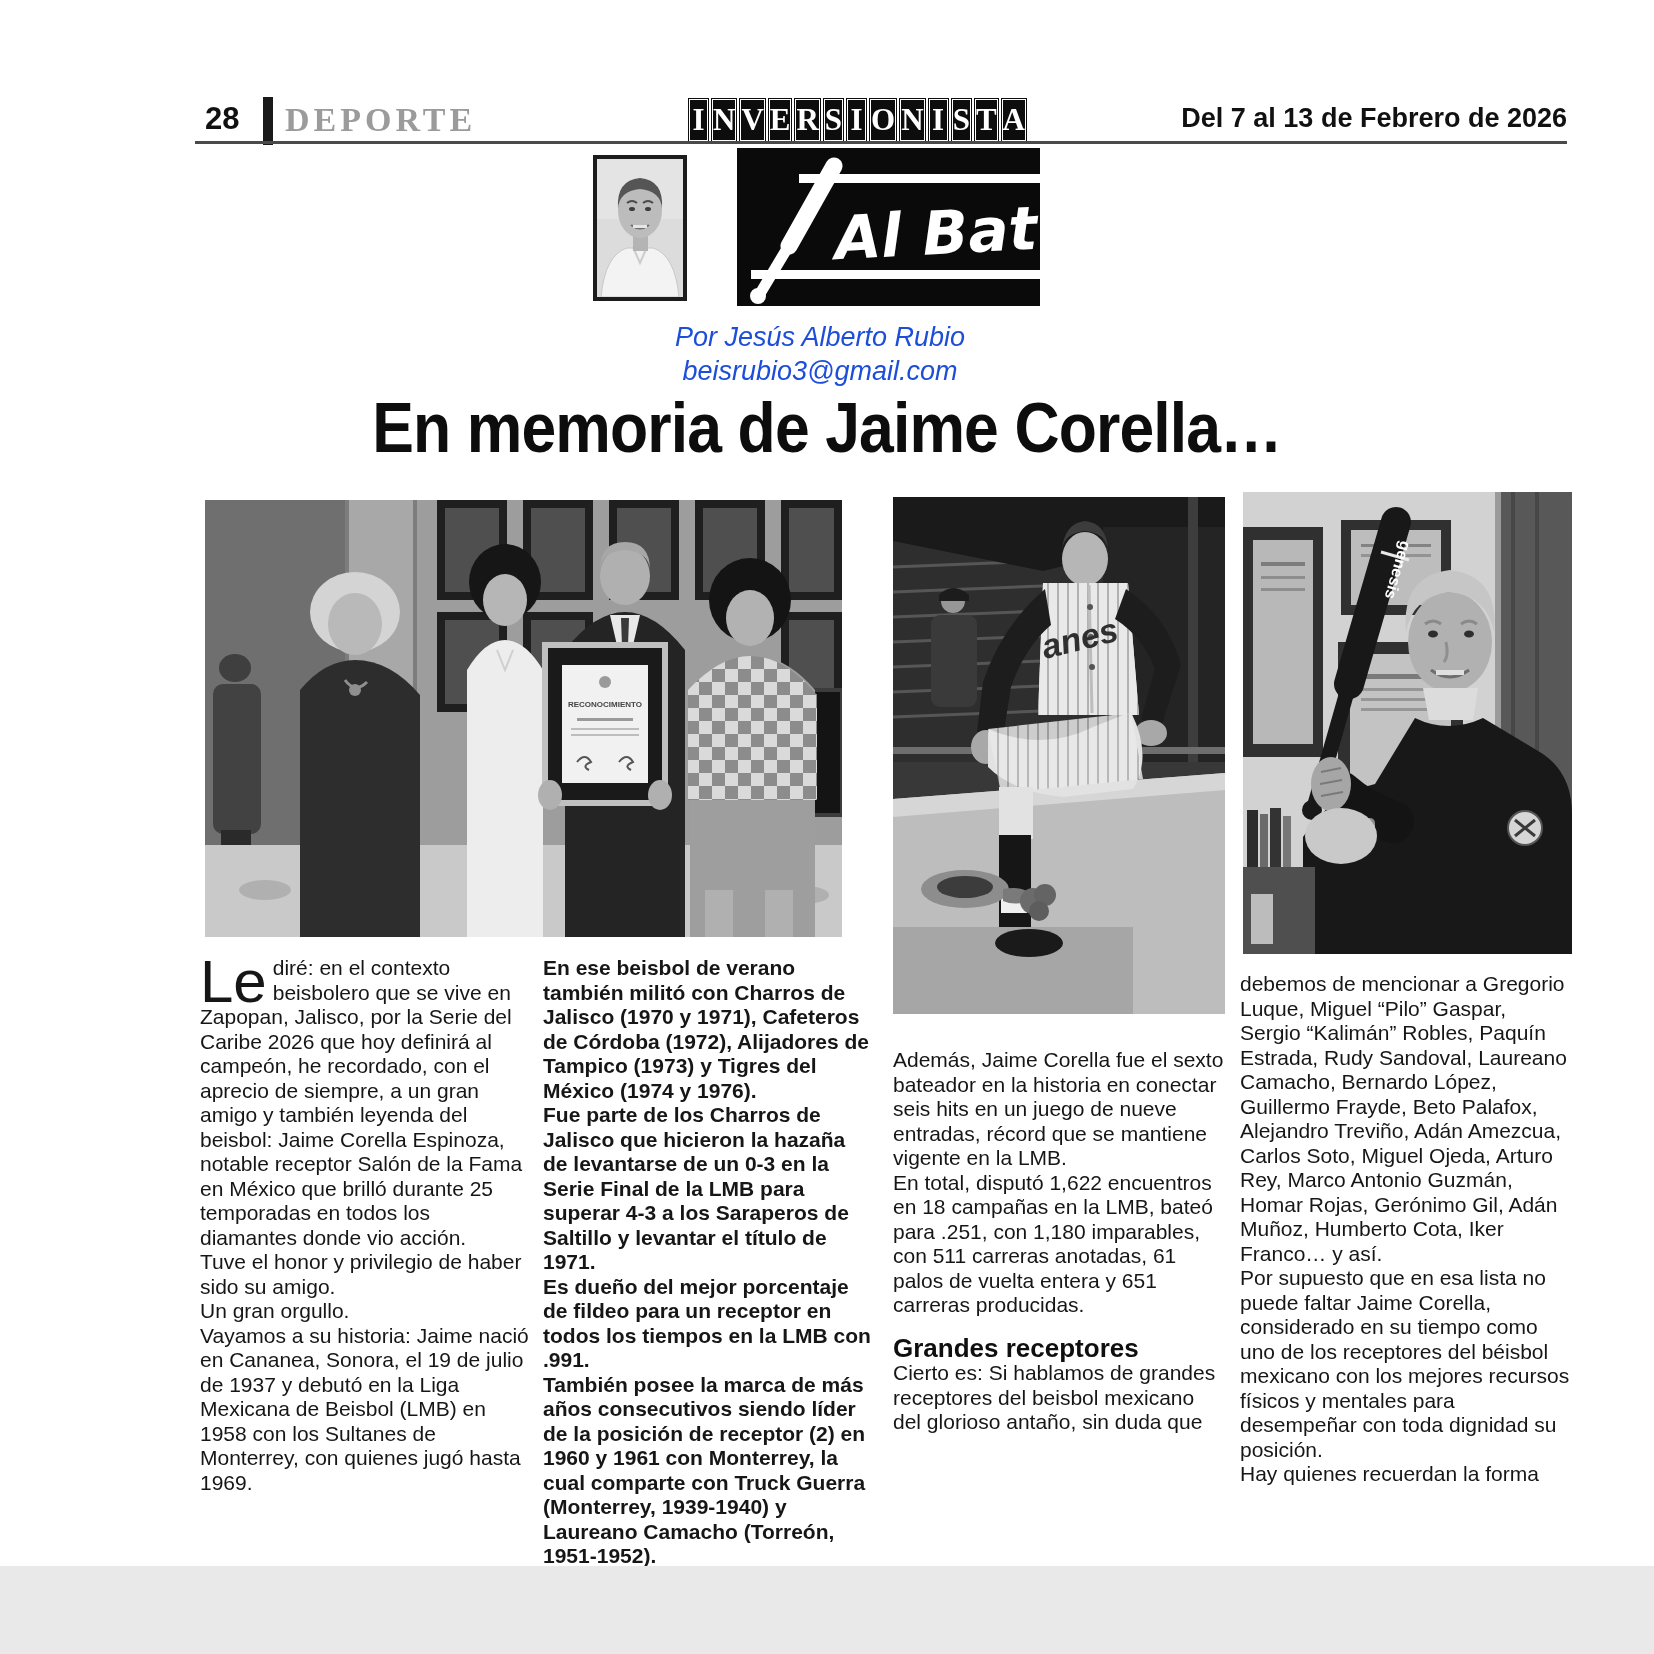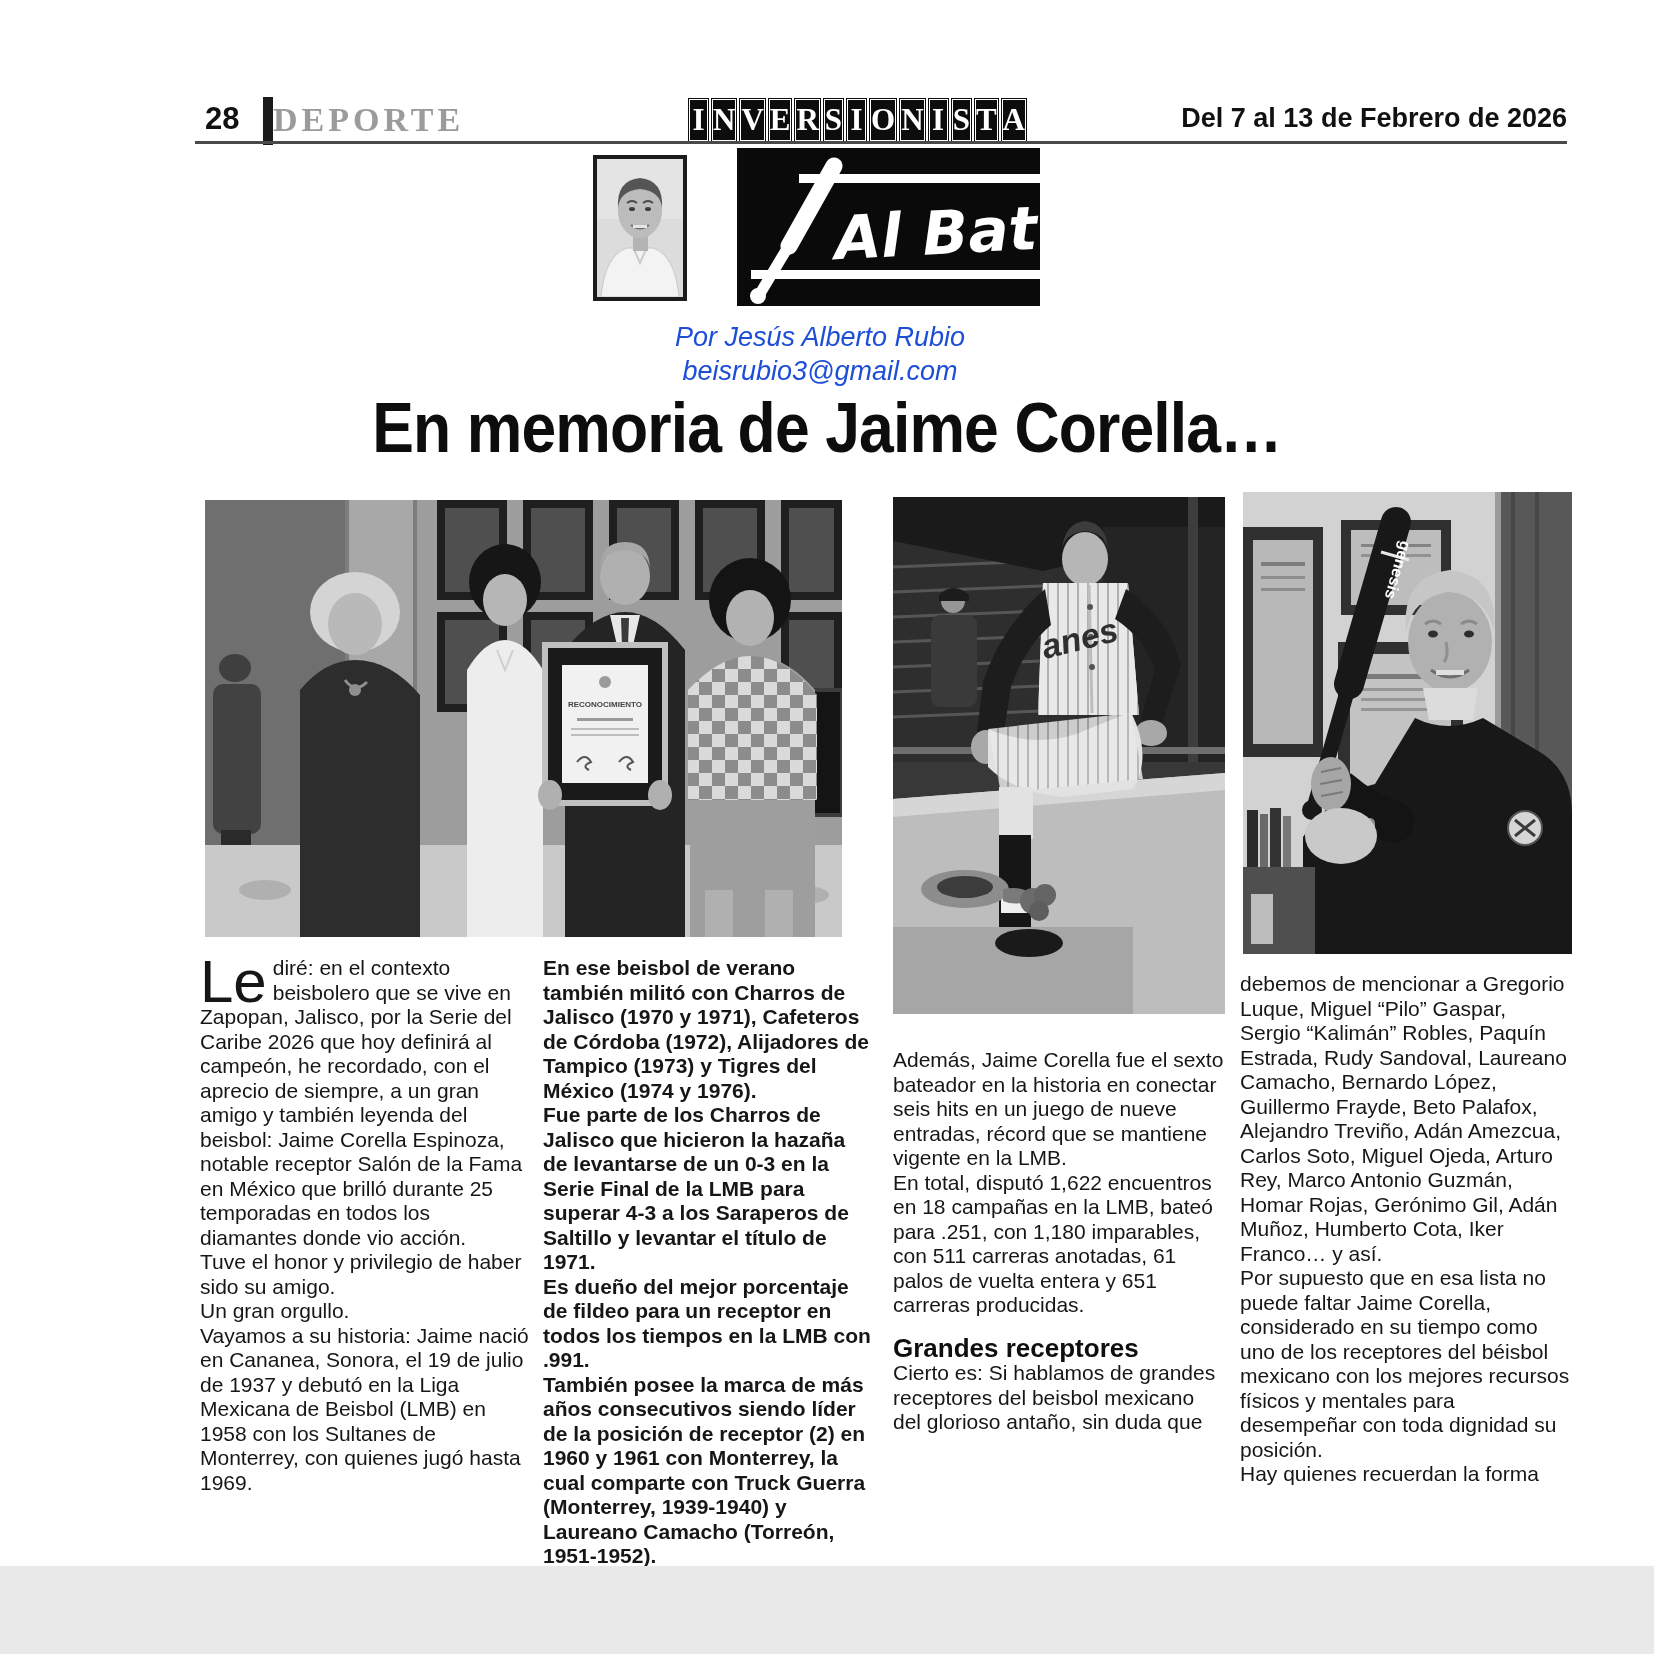--- a/index.html
+++ b/index.html
@@ -34,21 +34,21 @@
   .dropcap{float:left;font-size:60px;line-height:47px;padding:2px 6px 0 0;color:#161616;}
   .subhead{font-size:26px;font-weight:bold;margin:18px 0 1px 0;color:#0f0f0f;}
 </style>
 </head>
 <body>
 
 <div class="page">
 
   <div class="abs pagenum" style="left:205px;top:101px;">28</div>
   <div class="abs sectbar" style="left:263px;top:97px;"></div>
-  <div class="abs section" style="left:273px;top:101px;">DEPORTE</div>
+  <div class="abs section" style="left:285px;top:101px;">DEPORTE</div>
 
   <div class="abs masthead" style="left:688px;top:98px;">
     <span class="tile">I</span>
     <span class="tile">N</span>
     <span class="tile">V</span>
     <span class="tile">E</span>
     <span class="tile">R</span>
     <span class="tile">S</span>
     <span class="tile">I</span>
     <span class="tile">O</span>

